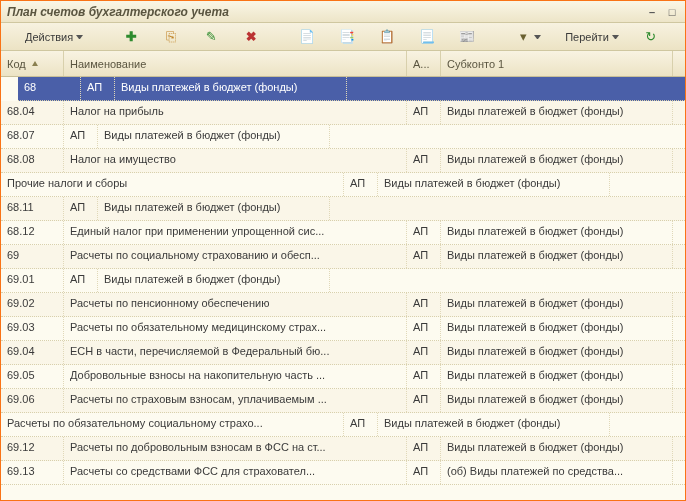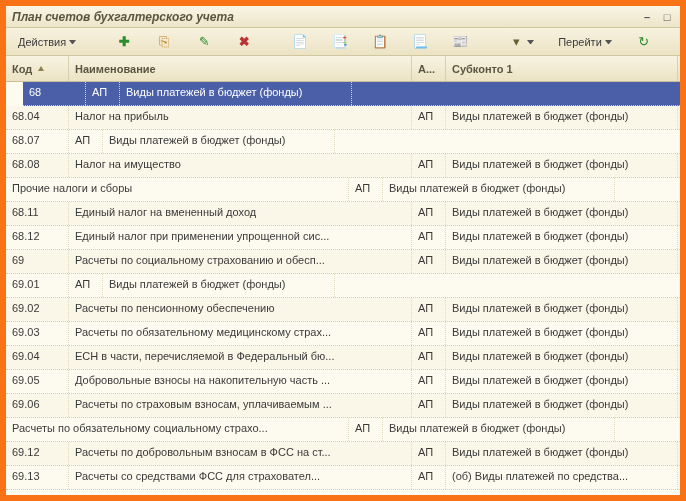--- a/index.html
+++ b/index.html
@@ -6,21 +6,21 @@
   body {
     font-family: Tahoma, Arial, sans-serif;
     font-size: 11px;
     background: #f5f0dc;
     width: 686px;
     height: 501px;
     overflow: hidden;
     color: #333;
   }
   .window {
-    border: 6px solid #f97316;
+    border: 1px solid #f97316;
     width: 686px;
     height: 501px;
     display: flex;
     flex-direction: column;
     background: #f7f2e0;
   }
   .titlebar {
     background: linear-gradient(#faf6e6, #ede5c8);
     border-bottom: 1px solid #cfc7a0;
     height: 22px;
@@ -40,21 +40,21 @@
     width: 14px; height: 14px;
     display: flex; align-items: center; justify-content: center;
     font-weight: bold; color: #555; cursor: pointer;
   }
   .toolbar {
     background: linear-gradient(#f7f2e0, #ece3c4);
     border-bottom: 1px solid #cfc7a0;
     height: 28px;
     display: flex;
     align-items: center;
-    padding: 0 6px;
+    padding: 0 18px;
     gap: 12px;
   }
   .tb-btn {
     height: 22px;
     padding: 0 5px;
     display: flex;
     align-items: center;
     border: 1px solid transparent;
     border-radius: 2px;
     cursor: pointer;
@@ -85,21 +85,21 @@
   .grid-header {
     display: flex;
     background: linear-gradient(#f8f3e2, #ece3c4);
     border-bottom: 1px solid #c8bf98;
     height: 26px;
   }
   .grid-header .col {
     border-right: 1px solid #d8d0ac;
     padding: 5px 6px;
     color: #5a5540;
-    font-weight: bold;
+    font-weight: normal;
     display: flex;
     align-items: center;
     gap: 4px;
   }
   .grid-body {
     flex: 1;
     overflow-y: auto;
   }
   .row {
     display: flex;
@@ -252,21 +252,20 @@
           <div class="cell col-ap">АП</div>
           <div class="cell col-sub">Виды платежей в бюджет (фонды)</div>
         </div>
         <div class="row">
           <div class="cell col-name">Прочие налоги и сборы</div>
           <div class="cell col-ap">АП</div>
           <div class="cell col-sub">Виды платежей в бюджет (фонды)</div>
         </div>
         <div class="row">
           <div class="cell col-code">68.11</div>
-          <div class="cell col-name">Единый налог на вмененный доход</div>
           <div class="cell col-ap">АП</div>
           <div class="cell col-sub">Виды платежей в бюджет (фонды)</div>
         </div>
         <div class="row">
           <div class="cell col-code">68.12</div>
           <div class="cell col-name">Единый налог при применении упрощенной сис...</div>
           <div class="cell col-ap">АП</div>
           <div class="cell col-sub">Виды платежей в бюджет (фонды)</div>
         </div>
         <div class="row">

